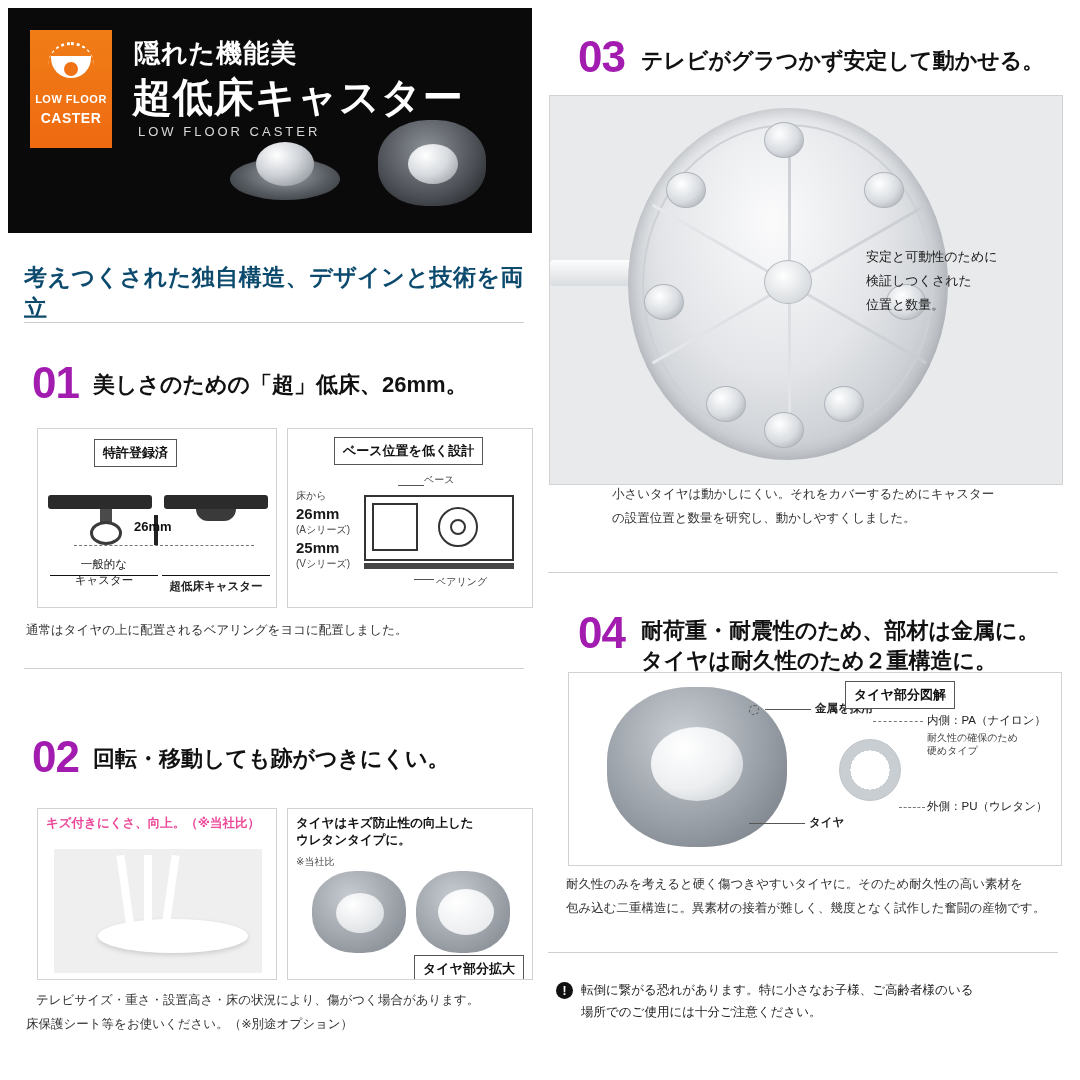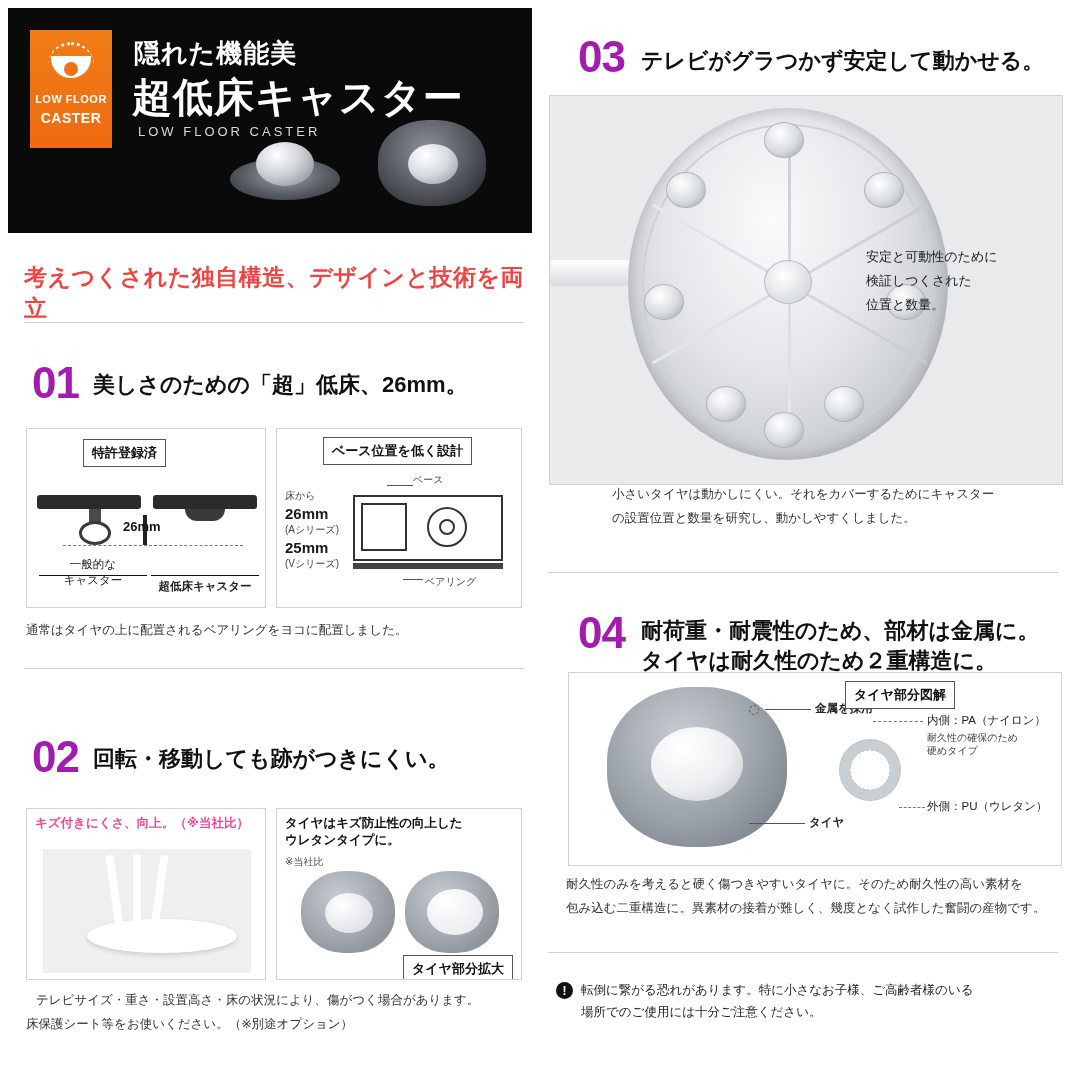--- a/index.html
+++ b/index.html
@@ -80,33 +80,33 @@
   }
   .hero-photo-b .ball {
     position: absolute; left: 30px; top: 24px; width: 50px; height: 40px;
     background: radial-gradient(ellipse at 35% 28%, #ffffff 0%, #d6dade 50%, #8b9097 100%);
     border-radius: 50%;
   }
 
   
   .lead {
     position: absolute; left: 24px; top: 262px; width: 500px;
-    font-size: 23px; font-weight: bold; letter-spacing: .5px; color: #ef4444;
+    font-size: 23px; font-weight: bold; letter-spacing: .5px; color: #0c4a6e;
   }
   .rule { position: absolute; background: #cfcfcf; height: 1px; }
 
   
   .numblk { position: absolute; display: flex; align-items: flex-start; }
   .num {
     font-size: 44px; font-weight: bold; color: #a21caf; letter-spacing: -1px; line-height: .95;
     font-family: "Liberation Sans", sans-serif;
   }
   .numtxt { font-size: 22px; font-weight: bold; color: #111; line-height: 1.35; }
 
-  .card { position: absolute; border: 1px solid #d2d2d2; background: #fff; overflow: hidden; }
+  .card { position: absolute; border: 1px solid #d2d2d2; background: #fff; overflow: hidden; margin-left: 11px; }
 
   .cap { position: absolute; font-size: 12.5px; color: #333; line-height: 1.7; }
 
   
   .badge {
     border: 1px solid #555; background: #fff; font-size: 13px; font-weight: bold;
     padding: 4px 8px; display: inline-block; color: #111;
   }
   .smalltxt { font-size: 11.5px; color: #222; line-height: 1.35; }
   .tinytxt { font-size: 10px; color: #444; line-height: 1.3; }

